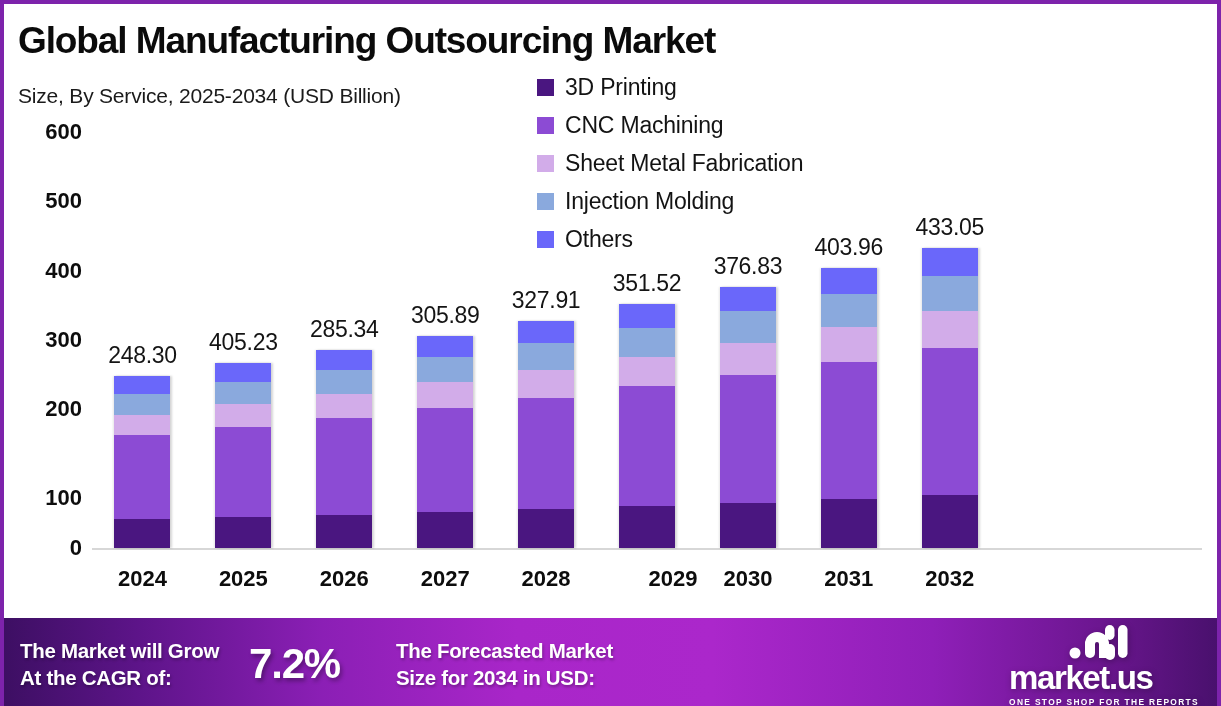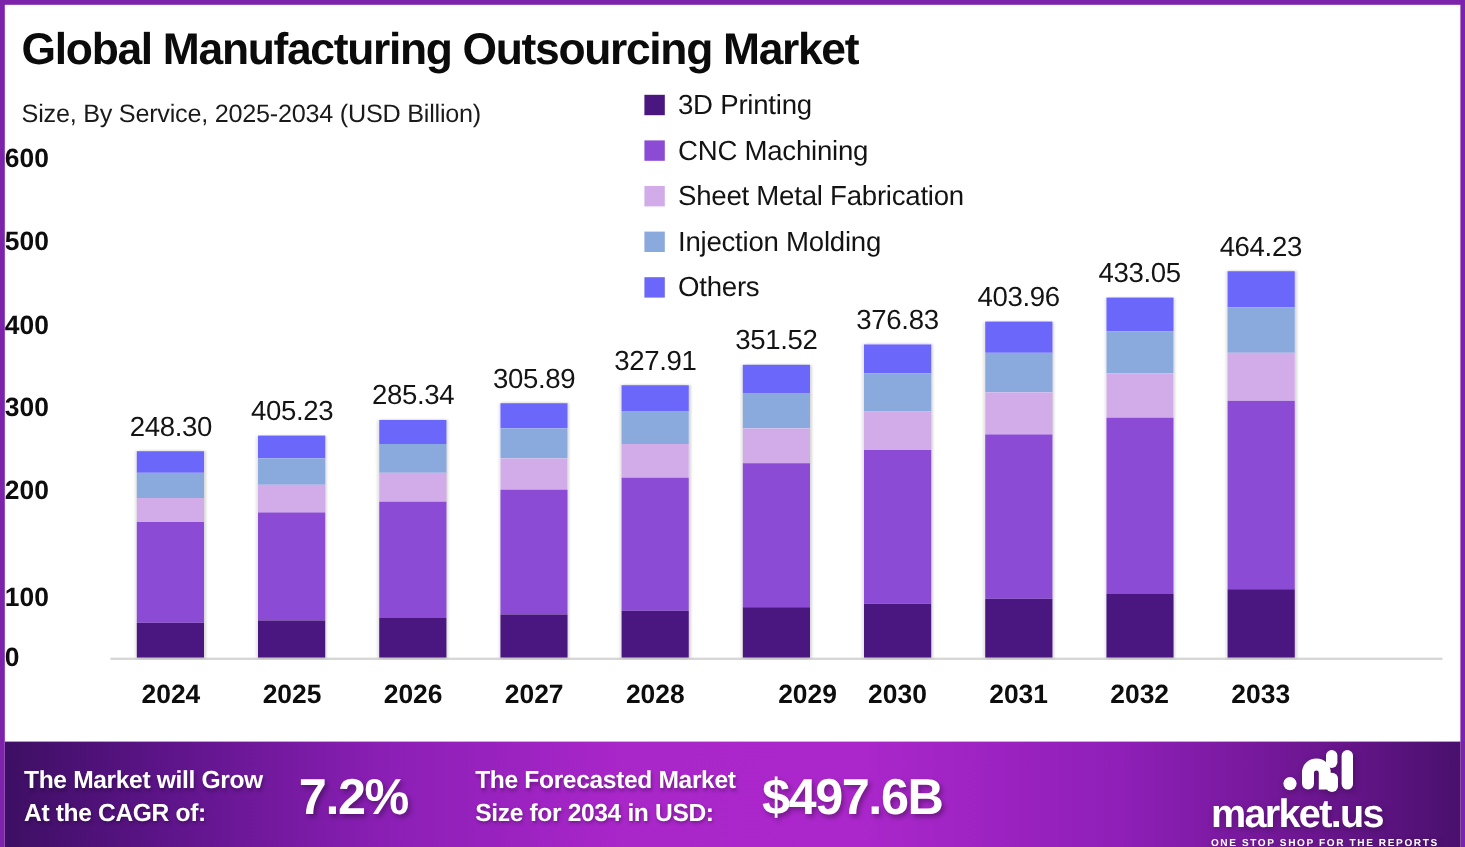--- a/index.html
+++ b/index.html
@@ -75,21 +75,21 @@
     position: absolute;
     left: 0;
     top: 0;
     width: 1221px;
     height: 600px;
   }
   .ytick {
     position: absolute;
     right: 0;
     width: 80px;
-    text-align: left;
+    text-align: right;
     font-size: 22px;
     font-weight: bold;
     color: #0d0d0d;
     transform: translateY(-50%);
   }
   #axis-line {
     position: absolute;
     left: 88px;
     top: 544px;
     width: 1110px;
@@ -339,46 +339,34 @@
         <div class="bar-group" style="left: 807.273px; width: 100.909px;">
           <div class="bar-stack" style="left: 22.4545px; bottom: 56px;">
             <div class="seg" title="3D Printing: 75.8" style="height: 52.5547px; background: rgb(74, 22, 128);"></div>
             <div class="seg" title="CNC Machining: 212.5" style="height: 147.333px; background: rgb(140, 75, 212);"></div>
             <div class="seg" title="Sheet Metal Fabrication: 53" style="height: 36.7467px; background: rgb(210, 172, 233);"></div>
             <div class="seg" title="Injection Molding: 51.6" style="height: 35.776px; background: rgb(138, 169, 221);"></div>
             <div class="seg" title="Others: 40.1" style="height: 27.8027px; background: rgb(106, 103, 250);"></div>
           </div>
           <div class="bar-total" style="left: -12.5455px; top: 209.752px;">433.05</div>
           <div class="xtick" style="width: 100.909px;">2032</div>
-        </div>
-        <div class="bar-group" style="left: 908.182px; width: 100.909px;">
-          <div class="bar-stack" style="left: 22.4545px; bottom: 56px;">
-            <div class="seg" title="3D Printing: 81.8" style="height: 56.7147px; background: rgb(74, 22, 128);"></div>
-            <div class="seg" title="CNC Machining: 227.5" style="height: 157.733px; background: rgb(140, 75, 212);"></div>
-            <div class="seg" title="Sheet Metal Fabrication: 56.8" style="height: 39.3813px; background: rgb(210, 172, 233);"></div>
-            <div class="seg" title="Injection Molding: 55.3" style="height: 38.3413px; background: rgb(138, 169, 221);"></div>
-            <div class="seg" title="Others: 42.8" style="height: 29.6747px; background: rgb(106, 103, 250);"></div>
-          </div>
-          <div class="bar-total" style="left: -12.5455px; top: 188.134px;">464.23</div>
-          <div class="xtick" style="width: 100.909px;">2033</div>
         </div>
       </div>
   </div>
 
   <div id="banner">
     <div class="banner-text" id="banner-cagr-label">
       <div>The Market will Grow</div>
       <div>At the CAGR of:</div>
     </div>
     <div class="banner-big" id="banner-cagr-value">7.2%</div>
     <div class="banner-text" id="banner-size-label">
       <div>The Forecasted Market</div>
       <div>Size for 2034 in USD:</div>
     </div>
-    <div class="banner-big" id="banner-size-value">$497.6B</div>
 
     <div id="logo">
       <svg id="logo-mark" width="62" height="40" viewBox="0 0 62 40">
         <circle cx="7" cy="32" r="5.5" fill="#ffffff"></circle>
         <rect x="17" y="18" width="10" height="19" rx="5" fill="#ffffff"></rect>
         <path d="M17 23 a12 12 0 0 1 24 0 v14 h-10 v-14 a2 2 0 0 0 -4 0 z" fill="#ffffff"></path>
         <rect x="37" y="23" width="10" height="16" rx="5" fill="#ffffff"></rect>
         <rect x="50" y="4" width="9.5" height="33" rx="4.75" fill="#ffffff"></rect>
         <rect x="37" y="4" width="9.5" height="15" rx="4.75" fill="#ffffff"></rect>
       </svg>

